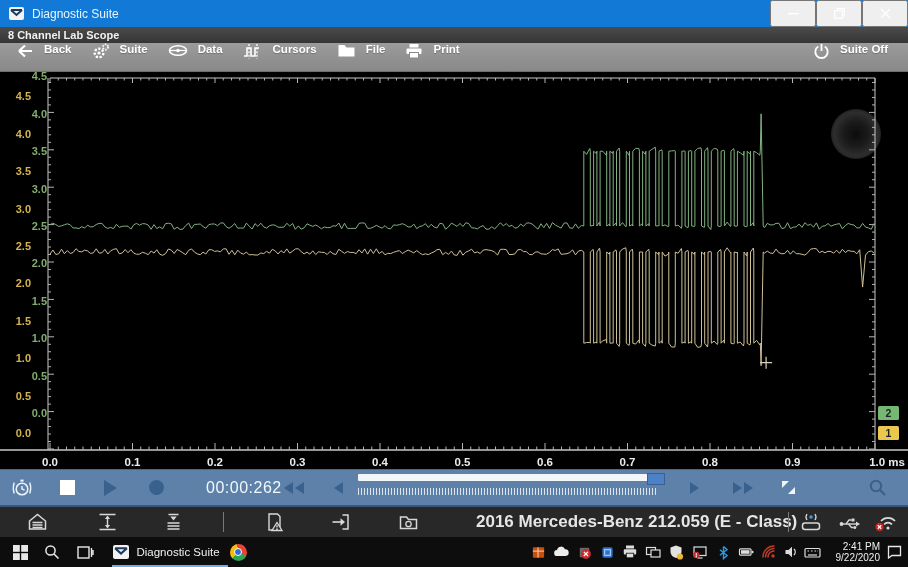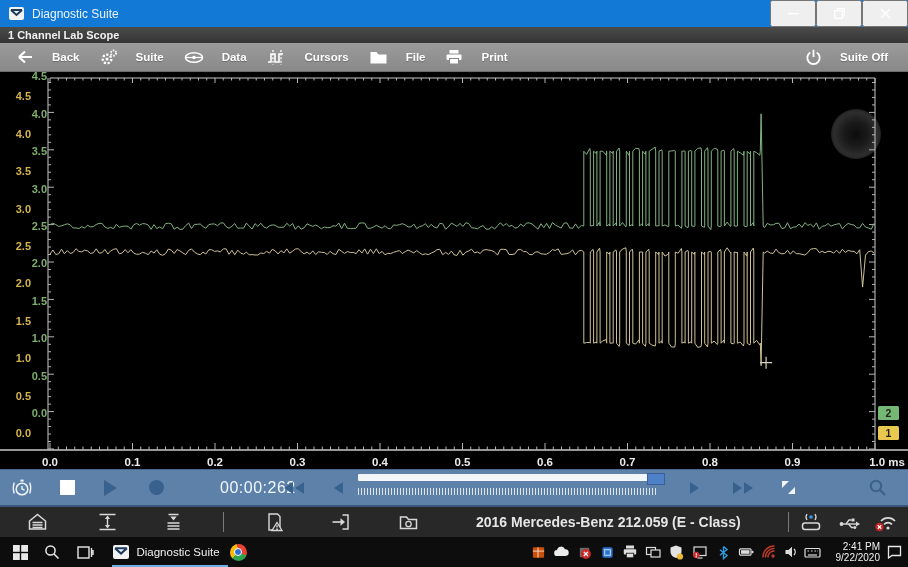--- a/index.html
+++ b/index.html
@@ -14,51 +14,51 @@
   .winctl{position:absolute;top:0;height:27px;width:46px;display:flex;align-items:center;justify-content:center;}
   #btn-min{right:92px;} #btn-max{right:46px;} #btn-close{right:0;}
 
   
   #subbar{height:16px;background:linear-gradient(#4b4b4b,#353535);color:#f0f0f0;
           font-size:11px;font-weight:bold;line-height:16px;padding-left:8px;}
 
   
   #toolbar{height:29px;background:linear-gradient(#9b9b9b,#898989);display:flex;align-items:center;
            border-bottom:1px solid #6e6e6e;padding-left:10px;}
-  .tbtn{display:flex;align-items:center;gap:18px;background:none;border:none;padding:0 14px 0 6px;height:29px;cursor:default;}
+  .tbtn{display:flex;gap:10px;background:none;border:none;padding:0 14px 0 6px;height:29px;cursor:default;}
   .tbtn span{color:#fff;font-size:11.5px;font-weight:bold;text-shadow:0 1px 1px rgba(0,0,0,.25);}
   #powerbtn{margin-left:auto;margin-right:6px;}
 
   
   #scope{position:relative;height:397px;background:#000;}
   #scope svg{position:absolute;left:0;top:0;}
   #watermark{position:absolute;left:831px;top:37px;width:50px;height:50px;border-radius:50%;
              background:radial-gradient(circle,#0c0c0c 0%,#1b1b1b 35%,#2e2e2e 62%,#0a0a0a 88%,#000 100%);}
 
   
   #playbar{position:relative;height:38px;background:#5d81a9;border-top:1px solid #47688e;border-bottom:2px solid #3a567c;}
   #playbar .pb{position:absolute;top:0;height:35px;display:flex;align-items:center;background:none;border:none;padding:0;cursor:default;}
   .tri{width:0;height:0;border-top:8px solid transparent;border-bottom:8px solid transparent;}
   .tri.l{border-right:13px solid #39618d;} .tri.r{border-left:13px solid #39618d;}
   .tri.sm{border-top-width:6px;border-bottom-width:6px;}
   .tri.sm.l{border-right-width:9px;} .tri.sm.r{border-left-width:9px;}
   #pb-stop i{display:block;width:15px;height:15px;background:#fff;}
   #pb-rec i{display:block;width:15px;height:15px;border-radius:50%;background:#39618d;}
-  #pb-time{color:#f2f7fc;font-size:16px;letter-spacing:.5px;margin-left:14px;}
+  #pb-time{color:#f2f7fc;font-size:16px;letter-spacing:.5px;}
   #pb-slider{position:absolute;left:358px;top:3px;width:314px;height:26px;}
   #pb-fill{position:absolute;left:0;top:1px;width:291px;height:7px;background:#f4f7fa;border-radius:1px;}
   #pb-handle{position:absolute;left:289px;top:0;width:18px;height:12px;background:#4d80c6;border:1px solid #3a6099;}
   #pb-ruler{position:absolute;left:0;top:15px;width:300px;height:7px;
             background:repeating-linear-gradient(90deg,#dde6ef 0 1px,rgba(0,0,0,0) 1px 3px);}
   .pbgap{display:flex;gap:2px;}
 
   
   #statusbar{position:relative;height:30px;background:#282828;}
   #statusbar .sb{position:absolute;top:0;height:30px;display:flex;align-items:center;background:none;border:none;padding:0;cursor:default;}
-  #vehicle{position:absolute;left:476px;top:0;height:24px;line-height:30px;color:#e6e6e6;font-size:14px;font-weight:bold;}
+  #vehicle{position:absolute;left:476px;top:0;height:24px;line-height:30px;color:#e6e6e6;font-size:17px;font-weight:bold;}
   .vdiv{position:absolute;top:5px;width:1px;height:20px;background:#7a7a7a;}
 
   
   #taskbar{position:relative;height:30px;background:#0d0d0d;}
   #taskbar .tk{position:absolute;top:0;height:30px;display:flex;align-items:center;justify-content:center;background:none;border:none;padding:0;cursor:default;}
   #tk-app{left:105px;width:116px;background:#464646;justify-content:flex-start;}
   #tk-app .underline{position:absolute;left:0;bottom:0;width:100%;height:2px;background:#6db1e4;}
   #tk-app .appicon{width:16px;height:14px;margin-left:7px;background:#f2f2f2;border-radius:2px;position:relative;}
   #tk-app .appicon svg{position:absolute;left:1px;top:1px;}
   #tk-app span{color:#f0f0f0;font-size:11.5px;margin-left:7px;}
@@ -94,21 +94,21 @@
       <path d="M3,2.7 V0.7 H10.3 V8 H8.5" fill="none" stroke="#fff" stroke-width="1.2"></path>
         </svg>
   </button>
   <button class="winctl" id="btn-close">
     <svg width="11" height="11" viewBox="0 0 11 11">
           <path d="M1,1 L10,10 M10,1 L1,10" stroke="#fff" stroke-width="1.3"></path>
         </svg>
   </button>
 </div>
 
-<div id="subbar">1 Channel Lab Scope</div>
+<div id="subbar">8 Channel Lab Scope</div>
 
 <div id="toolbar">
   <button class="tbtn">
     <svg width="18" height="16" viewBox="0 0 18 16">
           <path d="M16,8 H3 M3,8 L9,2.5 M3,8 L9,13.5" stroke="#fff" stroke-width="2.2" fill="none"></path>
         </svg>
     <span>Back</span>
   </button>
   <button class="tbtn">
     <svg width="18" height="17" viewBox="0 0 18 17">

